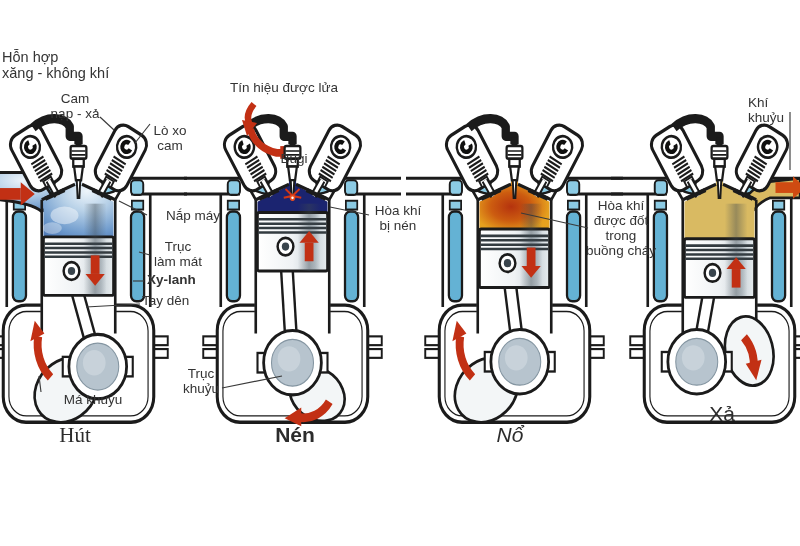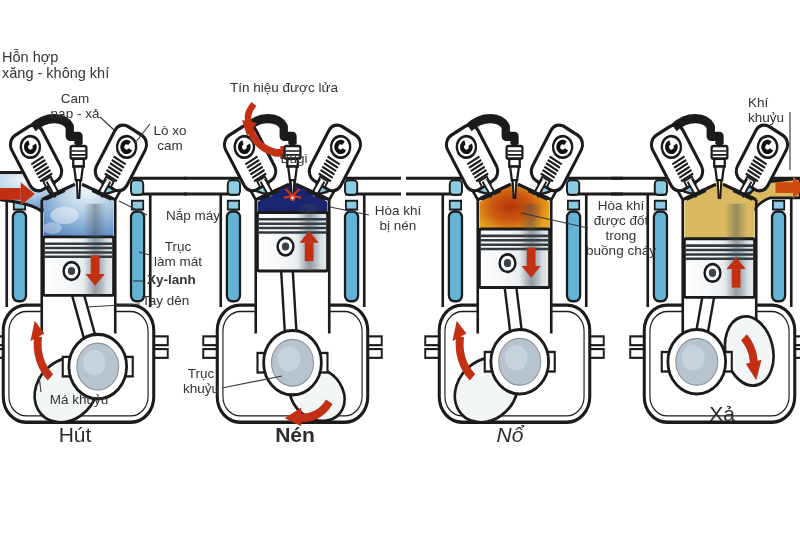--- a/index.html
+++ b/index.html
@@ -541,19 +541,19 @@
       <div class="anno " style="left: 147px; top: 273px; font-weight: bold;">Xy-lanh</div>
       <div class="anno " style="left: 142px; top: 294px;">Tay dên</div>
       <div class="anno center" style="left: 398px; top: 204px;">Hòa khí
 bị nén</div>
       <div class="anno center" style="left: 621px; top: 199px;">Hòa khí
 được đốt
 trong
 buồng cháy</div>
       <div class="anno center" style="left: 201px; top: 367px;">Trục
 khuỷu</div>
-      <div class="anno center" style="left: 73px; top: 393px; padding-left: 12px;">Má khuỷu</div>
-      <div class="stroke-label" style="left: 75px; top: 423px;">Hút</div>
+      <div class="anno center" style="left: 87px; top: 393px; padding-left: 12px;">Má khuỷu</div>
+      <div class="stroke-label" style="left: 75px; top: 423px; font-family: Liberation Serif, serif;">Hút</div>
       <div class="stroke-label" style="left: 295px; top: 423px; font-weight: bold;">Nén</div>
       <div class="stroke-label" style="left: 510px; top: 423px; font-style: italic;">Nổ</div>
       <div class="stroke-label" style="left: 722px; top: 402px;">Xả</div>
     </div>
 </div>
 
 </body></html>

